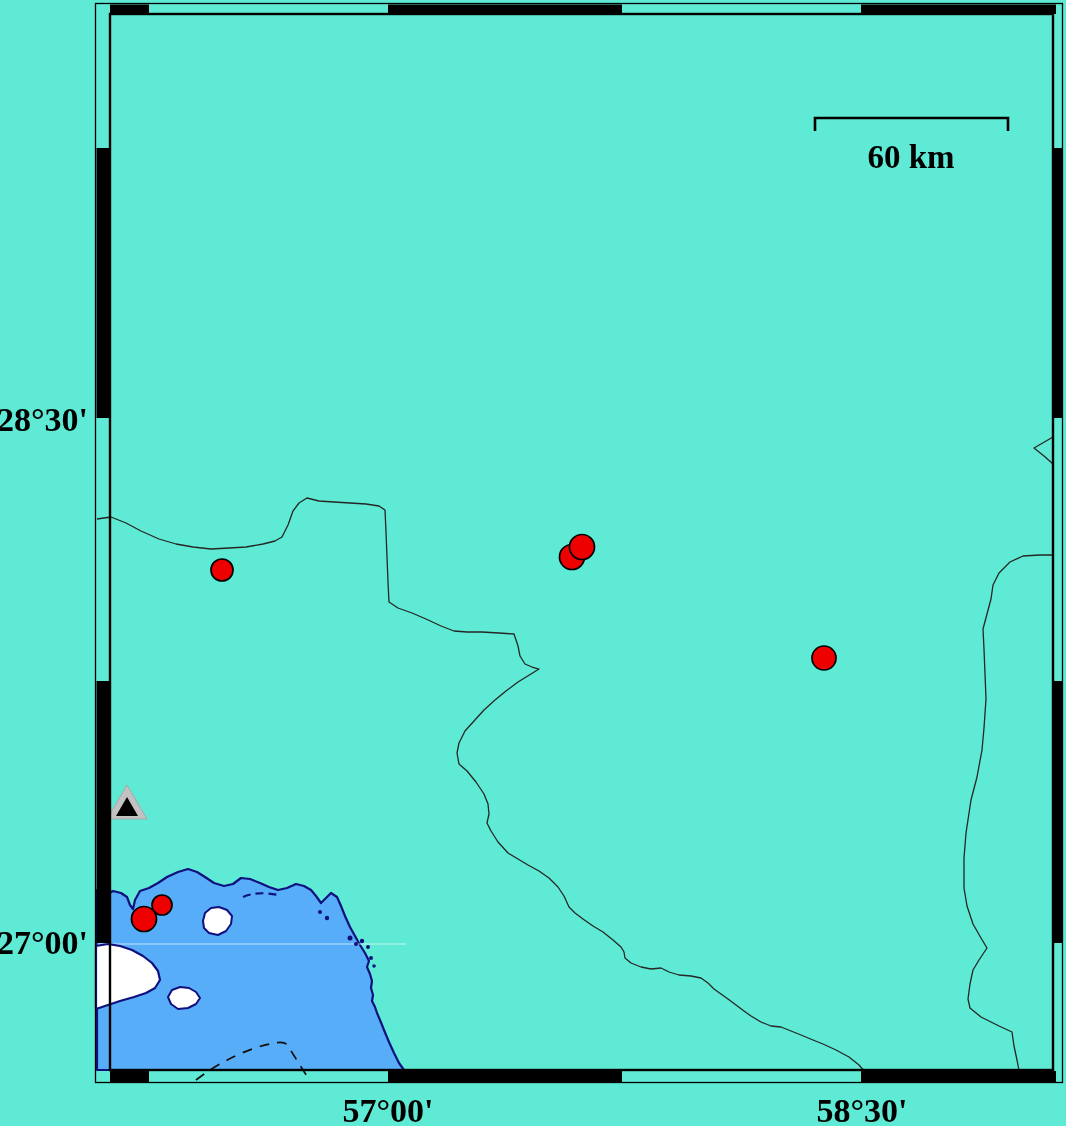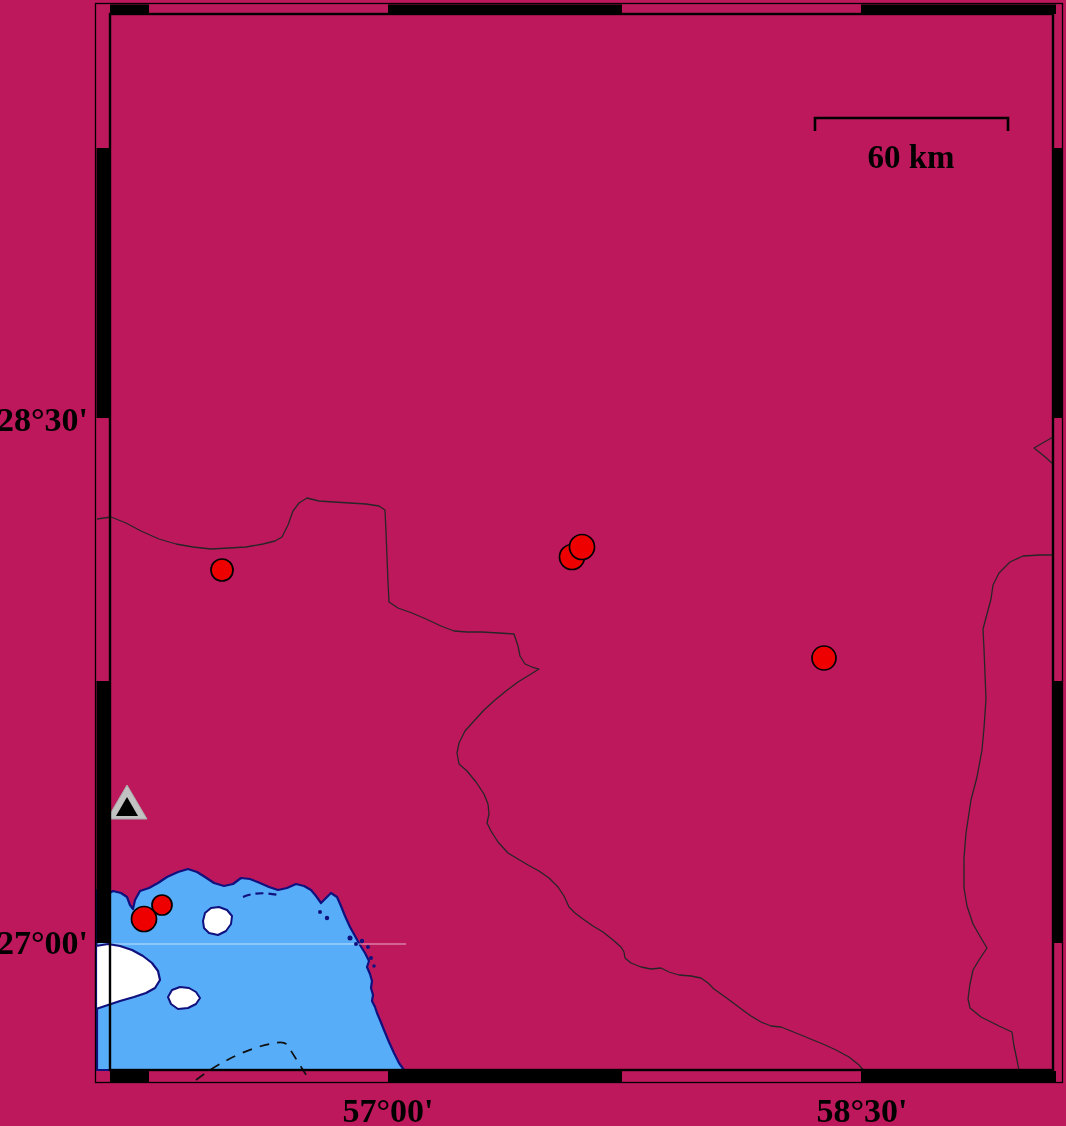--- a/index.html
+++ b/index.html
@@ -1,16 +1,16 @@
 <!DOCTYPE html>
 <html><head>
 <meta charset="utf-8">
 <style>
   html,body{margin:0;padding:0;background:#ffffff;}
-  .page{position:relative;width:1066px;height:1126px;background:#be185d;overflow:hidden;
+  .page{position:relative;width:1066px;height:1126px;background:#5eead4;overflow:hidden;
         font-family:"Liberation Serif","DejaVu Serif",serif;}
   svg{position:absolute;left:0;top:0;}
   text.annot{font-family:"Liberation Serif","DejaVu Serif",serif;font-weight:bold;fill:#000;}
   .lat{font-size:34px;}
   .lon{font-size:34px;}
   .scale{font-size:33px;}
 </style>
 </head>
 <body>
 

